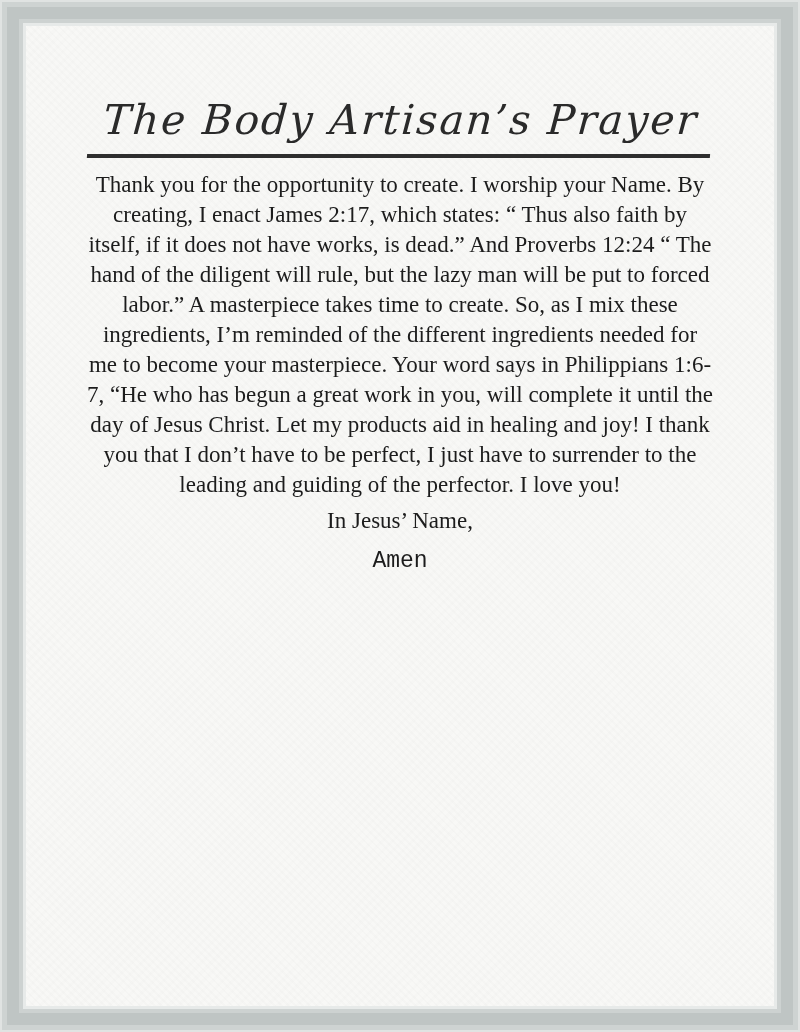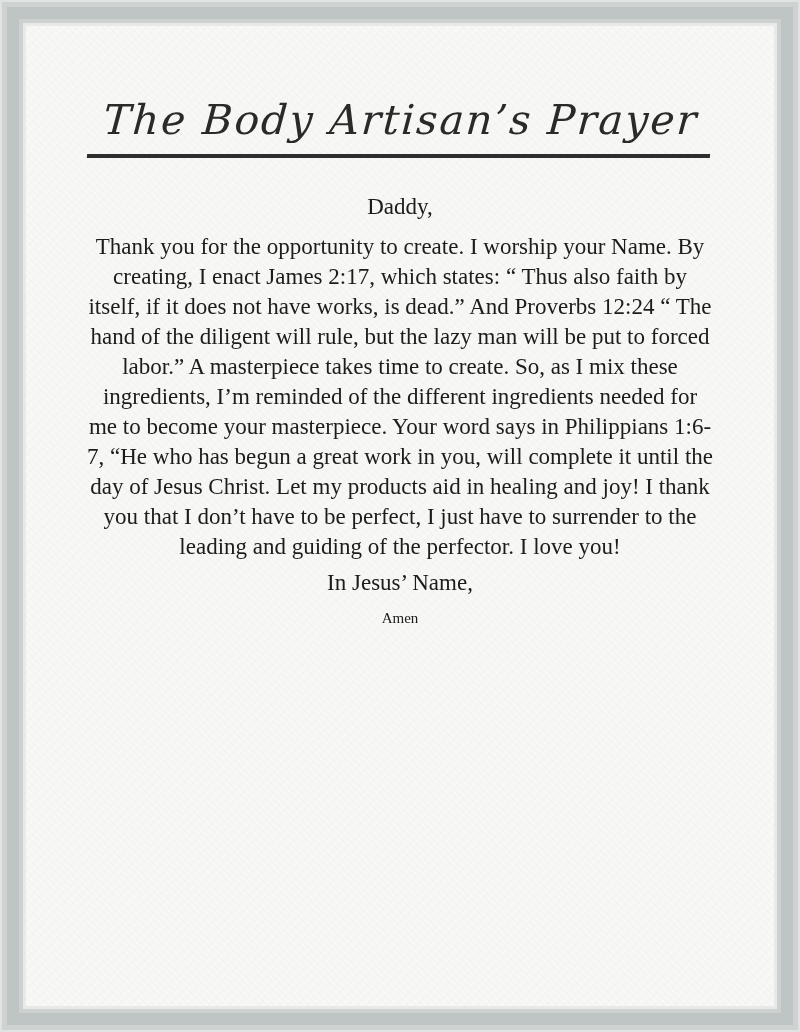--- a/index.html
+++ b/index.html
@@ -59,34 +59,34 @@
     max-width: 628px;
     font-size: 23px;
     line-height: 30px;
   }
   .closing {
     margin-top: 8px;
     font-size: 23px;
   }
   .amen {
     margin-top: 14px;
-    font-size: 15px;
+    font-size: 23px;
+    font-family: Liberation Mono, monospace;
   }
 </style>
 </head>
 <body>
 
 <div class="frame">
   <div class="paper">
 
     <div class="title-wrap">
       <span class="title">The Body Artisan’s Prayer</span>
     </div>
 
-    <div class="salutation">Daddy,</div>
 
     <p class="body-text">Thank you for the opportunity to create. I worship your Name. By creating, I enact James 2:17, which states: “ Thus also faith by itself, if it does not have works, is dead.” And Proverbs 12:24 “ The hand of the diligent will rule, but the lazy man will be put to forced labor.” A masterpiece takes time to create. So, as I mix these ingredients, I’m reminded of the different ingredients needed for me to become your masterpiece. Your word says in Philippians 1:6-7, “He who has begun a great work in you, will complete it until the day of Jesus Christ. Let my products aid in healing and joy! I thank you that I don’t have to be perfect, I just have to surrender to the leading and guiding of the perfector. I love you!</p>
 
     <div class="closing">In Jesus’ Name,</div>
 
     <div class="amen">Amen</div>
 
   </div>
 </div>
 

